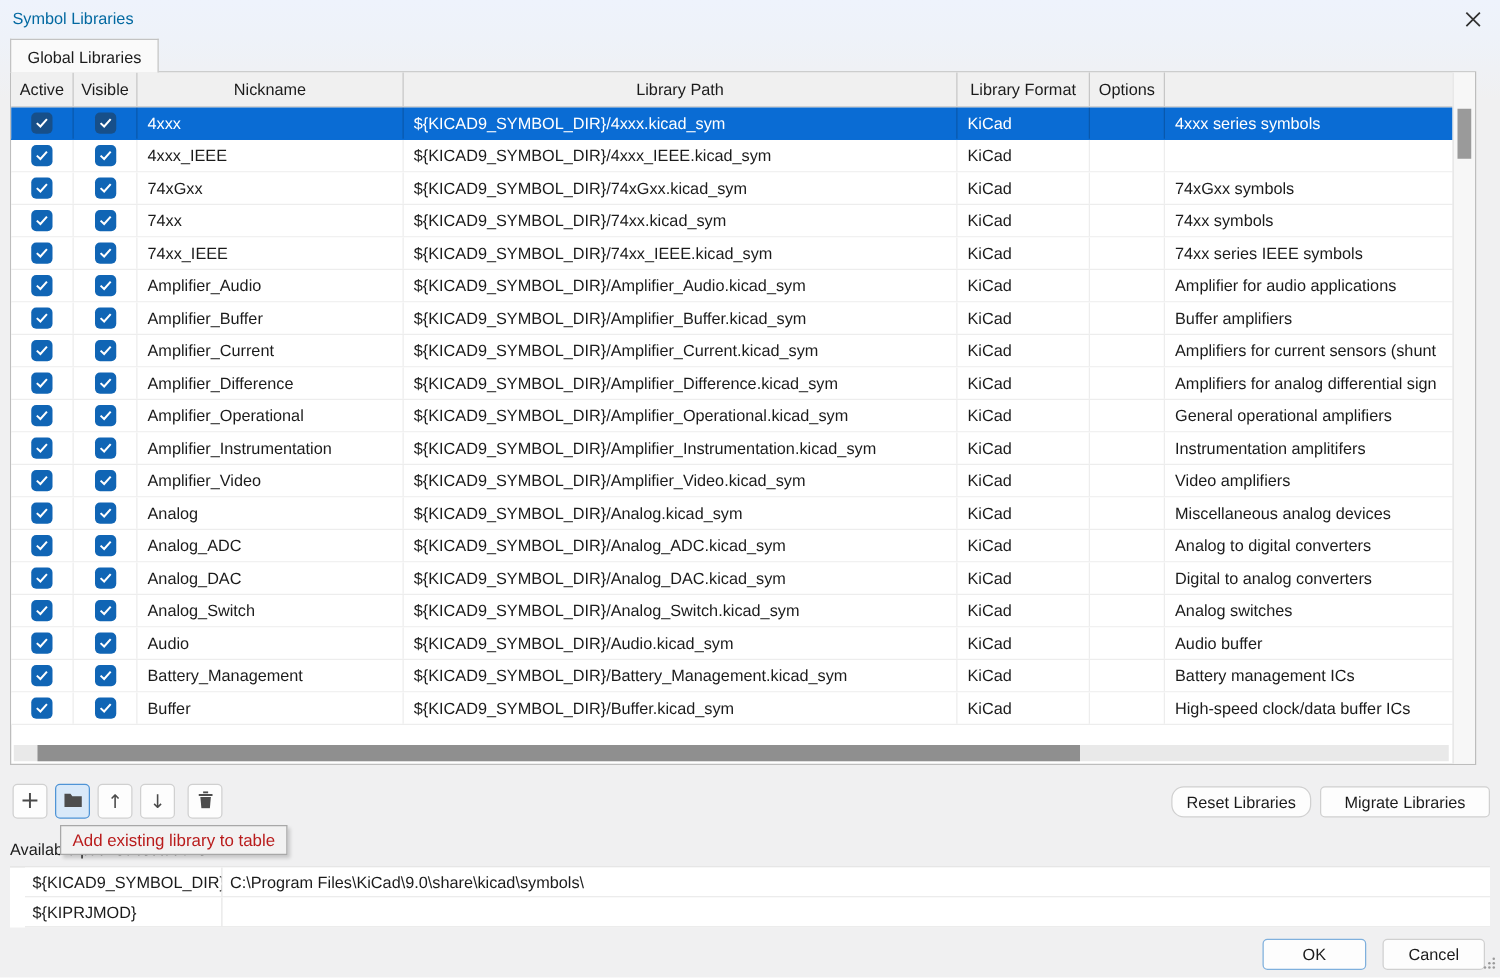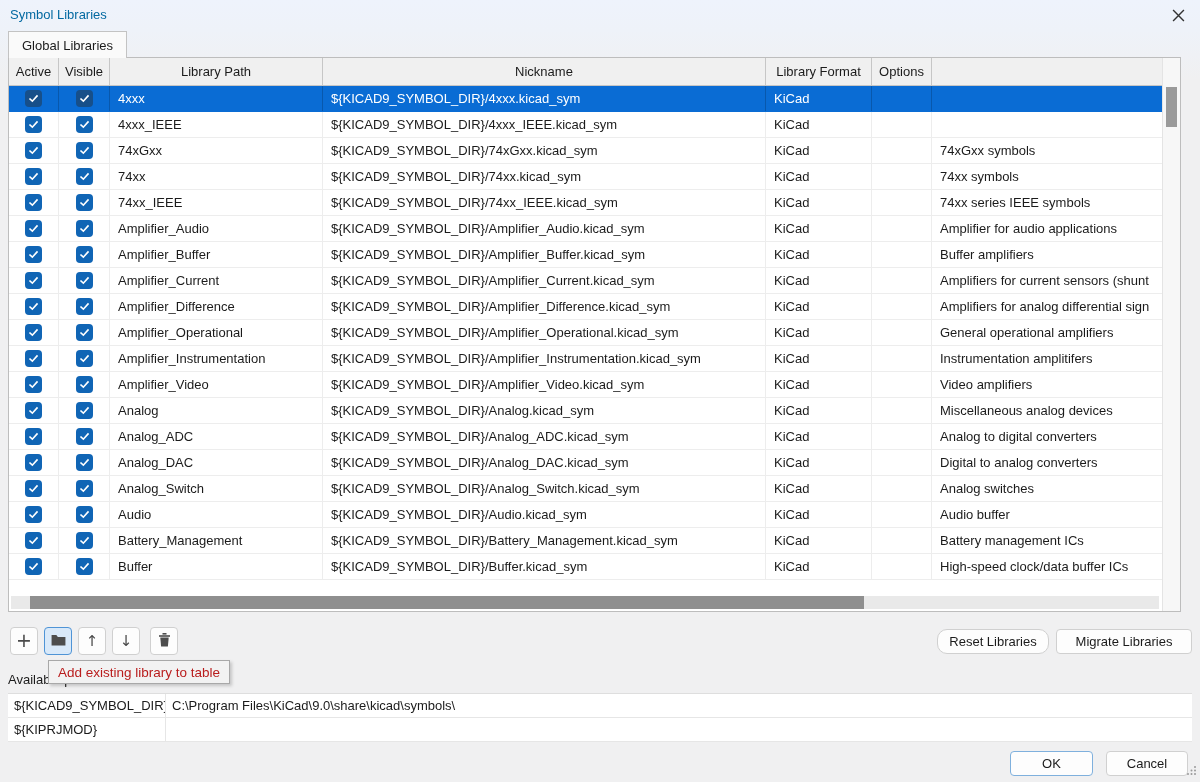--- a/index.html
+++ b/index.html
@@ -46,21 +46,21 @@
   .tool-btn.highlighted { background:#d9e9f9; border:1px solid #4f94d6; }
   .tool-btn.trash-gap { margin-left:4px; }
   .glyph { font-family:"DejaVu Sans", sans-serif; font-size:15px; color:#4a4a4a; }
   .glyph.plus { font-size:19px; font-weight:400; margin-top:-2px; }
   
   .tooltip { position:absolute; left:48px; top:660px; height:24px; padding:0 9px; background:#f2f2f2;
              border:1px solid #a8a8a8; display:flex; align-items:center; font-size:13.5px; color:#b91c1c;
              z-index:5; box-shadow:2px 2px 3px rgba(0,0,0,0.18); white-space:nowrap; }
   .subs-label { position:absolute; left:8px; top:672px; font-size:13px; color:#1b1b1b; z-index:1; white-space:nowrap; }
   
-  .subs-table { position:absolute; left:8px; top:693px; width:1184px; background:#fff; border-top:1px solid #dedede; z-index:0; }
+  .subs-table { position:absolute; left:8px; top:693px; width:1184px; background:#fff; border-top:1px solid #dedede; z-index:0;padding-left:12px; }
   .subs-row { display:grid; grid-template-columns:158px 1026px; height:24px; border-bottom:1px solid #e6e6e6; background:#fff; }
   .subs-row .scell { display:flex; align-items:center; padding:0 6px; font-size:13px; overflow:hidden; white-space:nowrap; }
   .subs-row .scell.name { border-right:1px solid #e6e6e6; }
   
   .btn { background:#fdfdfd; border:1px solid #d0d0d0; border-radius:4px; font-size:13px; color:#1b1b1b;
          display:flex; align-items:center; justify-content:center; font-family:"Liberation Sans", sans-serif; }
   .btn-reset   { position:absolute; left:937px;  top:629px; width:112px; height:25px;border-radius:10px; }
   .btn-migrate { position:absolute; left:1056px; top:629px; width:136px; height:25px; }
   .btn-ok      { position:absolute; left:1010px; top:751px; width:83px;  height:25px; border:1px solid #7fb0dd; }
   .btn-cancel  { position:absolute; left:1106px; top:751px; width:82px;  height:25px; }
@@ -79,22 +79,22 @@
 </div>
 
 <div class="tab">
   <span>Global Libraries</span>
 </div>
 
 <div class="table-wrap">
   <div class="grid-row lib-header">
     <div class="hcell">Active</div>
     <div class="hcell">Visible</div>
+    <div class="hcell">Nickname</div>
     <div class="hcell">Library Path</div>
-    <div class="hcell">Nickname</div>
     <div class="hcell">Library Format</div>
     <div class="hcell">Options</div>
     <div class="hcell"></div>
   </div>
   <div>
       <div class="grid-row lib-row selected">
         <div class="cell cb-cell">
           <span class="cb">
             <svg width="11" height="9" viewBox="0 0 12 10">
               <path d="M1.5 5 L4.7 8 L10.5 1.5" stroke="#fff" stroke-width="1.8" fill="none"></path>
@@ -105,20 +105,21 @@
           <span class="cb">
             <svg width="11" height="9" viewBox="0 0 12 10">
               <path d="M1.5 5 L4.7 8 L10.5 1.5" stroke="#fff" stroke-width="1.8" fill="none"></path>
             </svg>
           </span>
         </div>
         <div class="cell">4xxx</div>
         <div class="cell">${KICAD9_SYMBOL_DIR}/4xxx.kicad_sym</div>
         <div class="cell">KiCad</div>
         <div class="cell"></div>
+        <div class="cell">4xxx series symbols</div>
       </div>
       <div class="grid-row lib-row">
         <div class="cell cb-cell">
           <span class="cb">
             <svg width="11" height="9" viewBox="0 0 12 10">
               <path d="M1.5 5 L4.7 8 L10.5 1.5" stroke="#fff" stroke-width="1.8" fill="none"></path>
             </svg>
           </span>
         </div>
         <div class="cell cb-cell">

